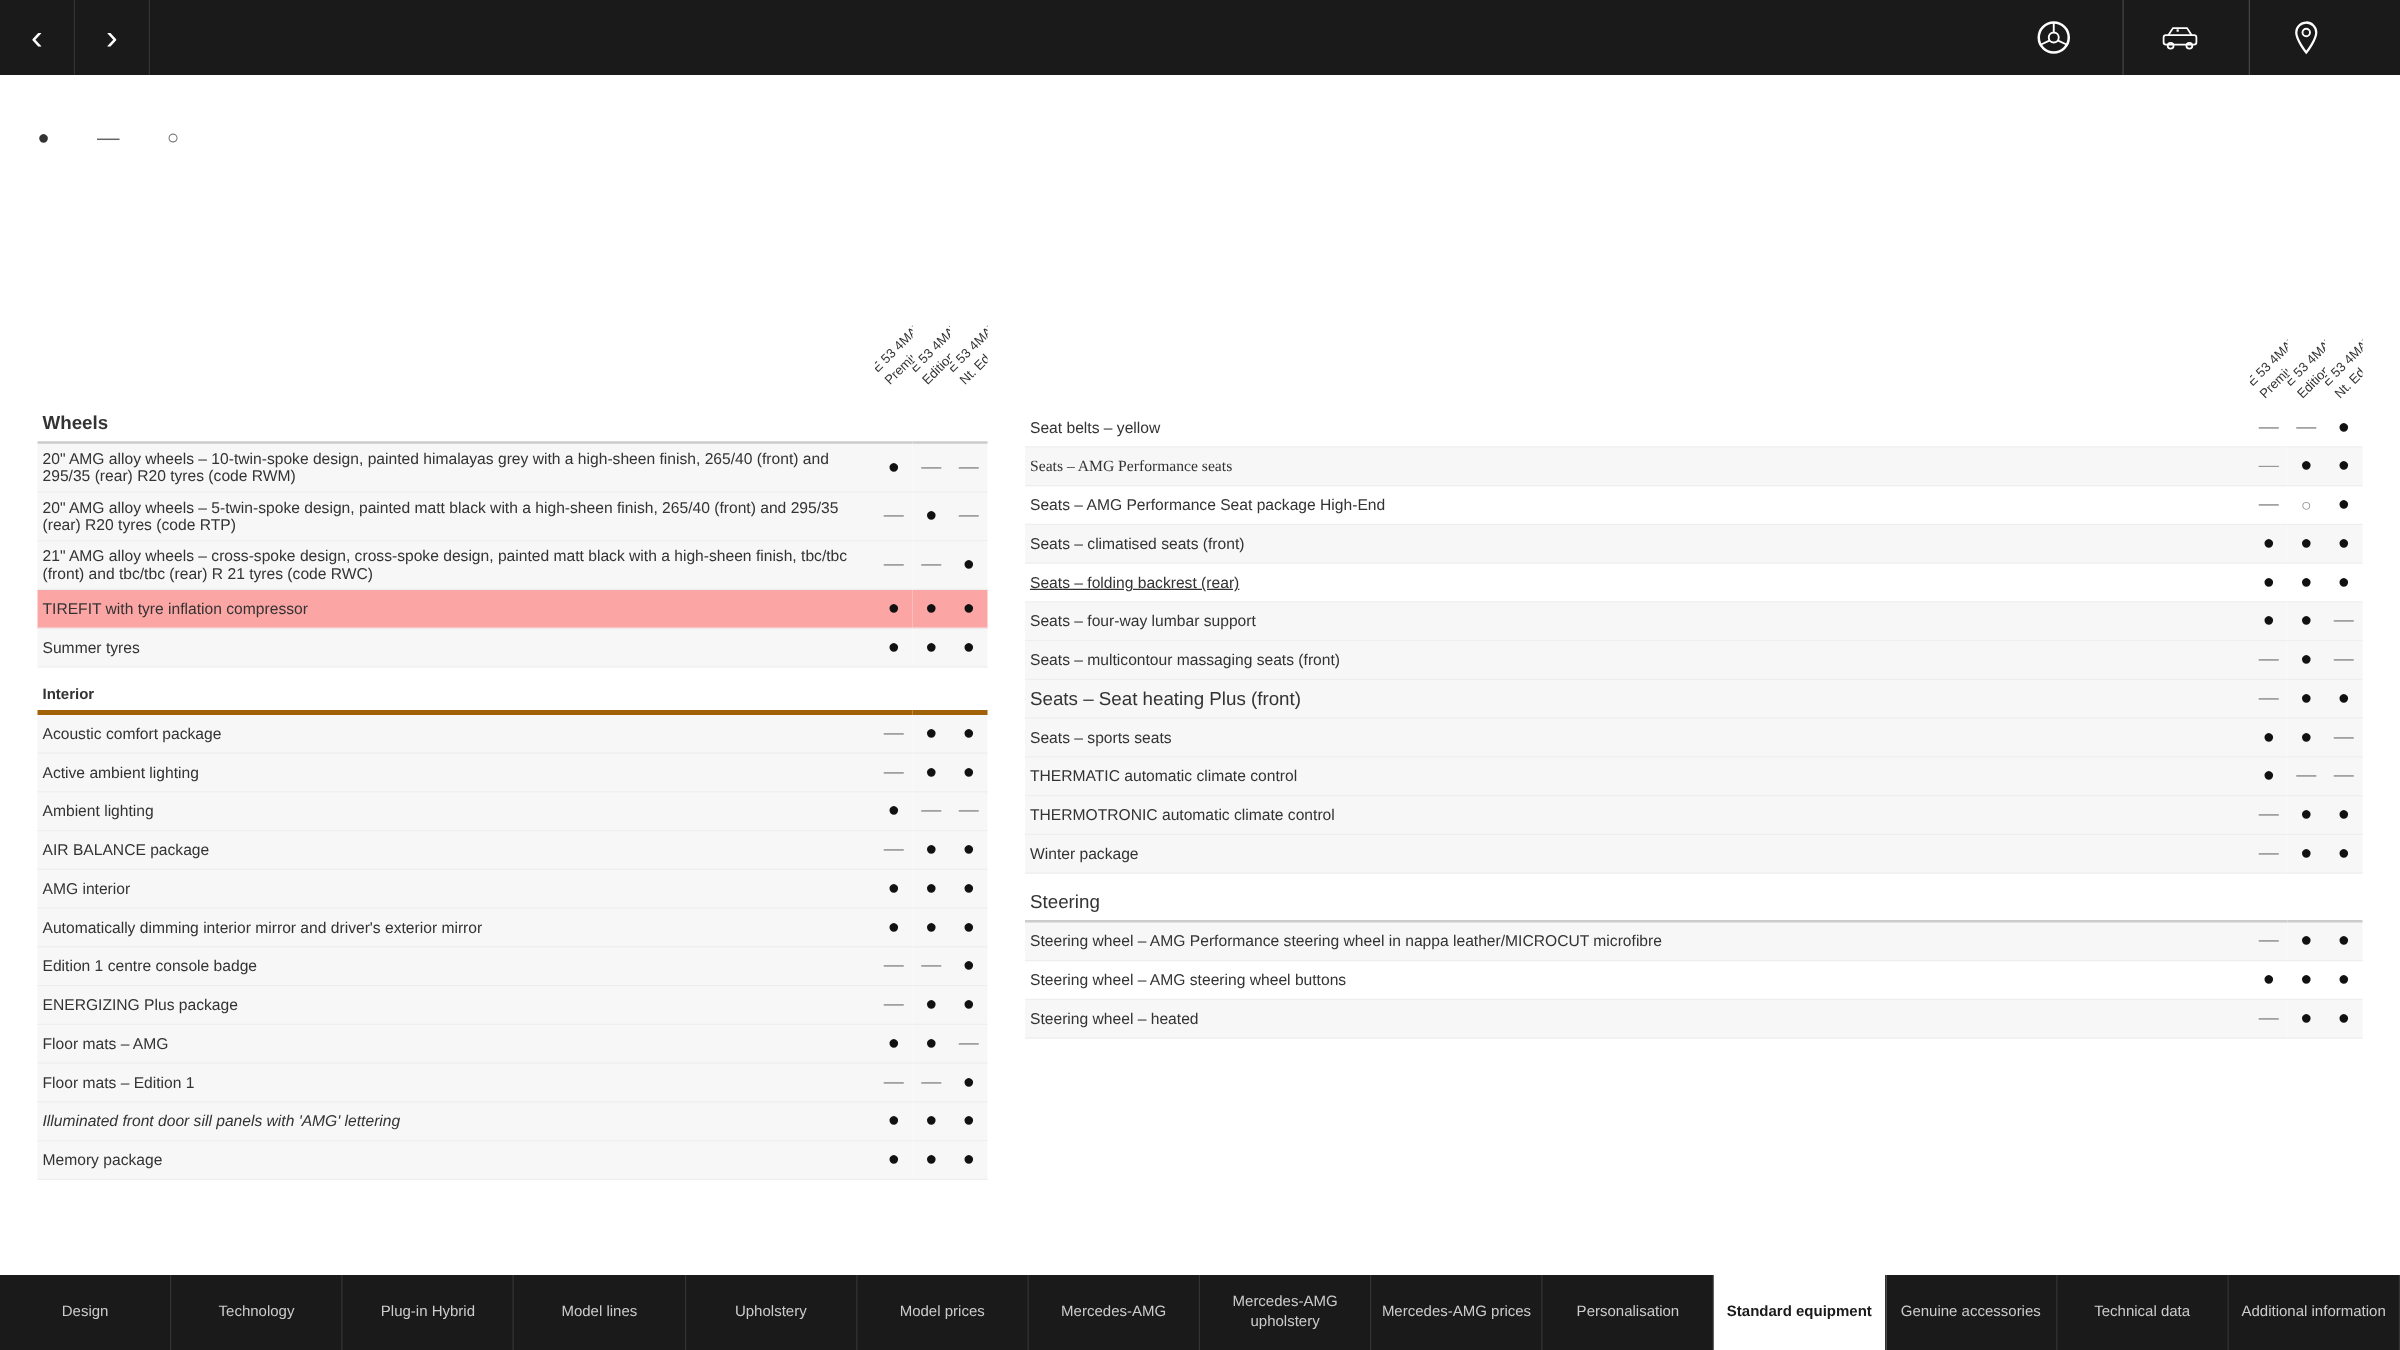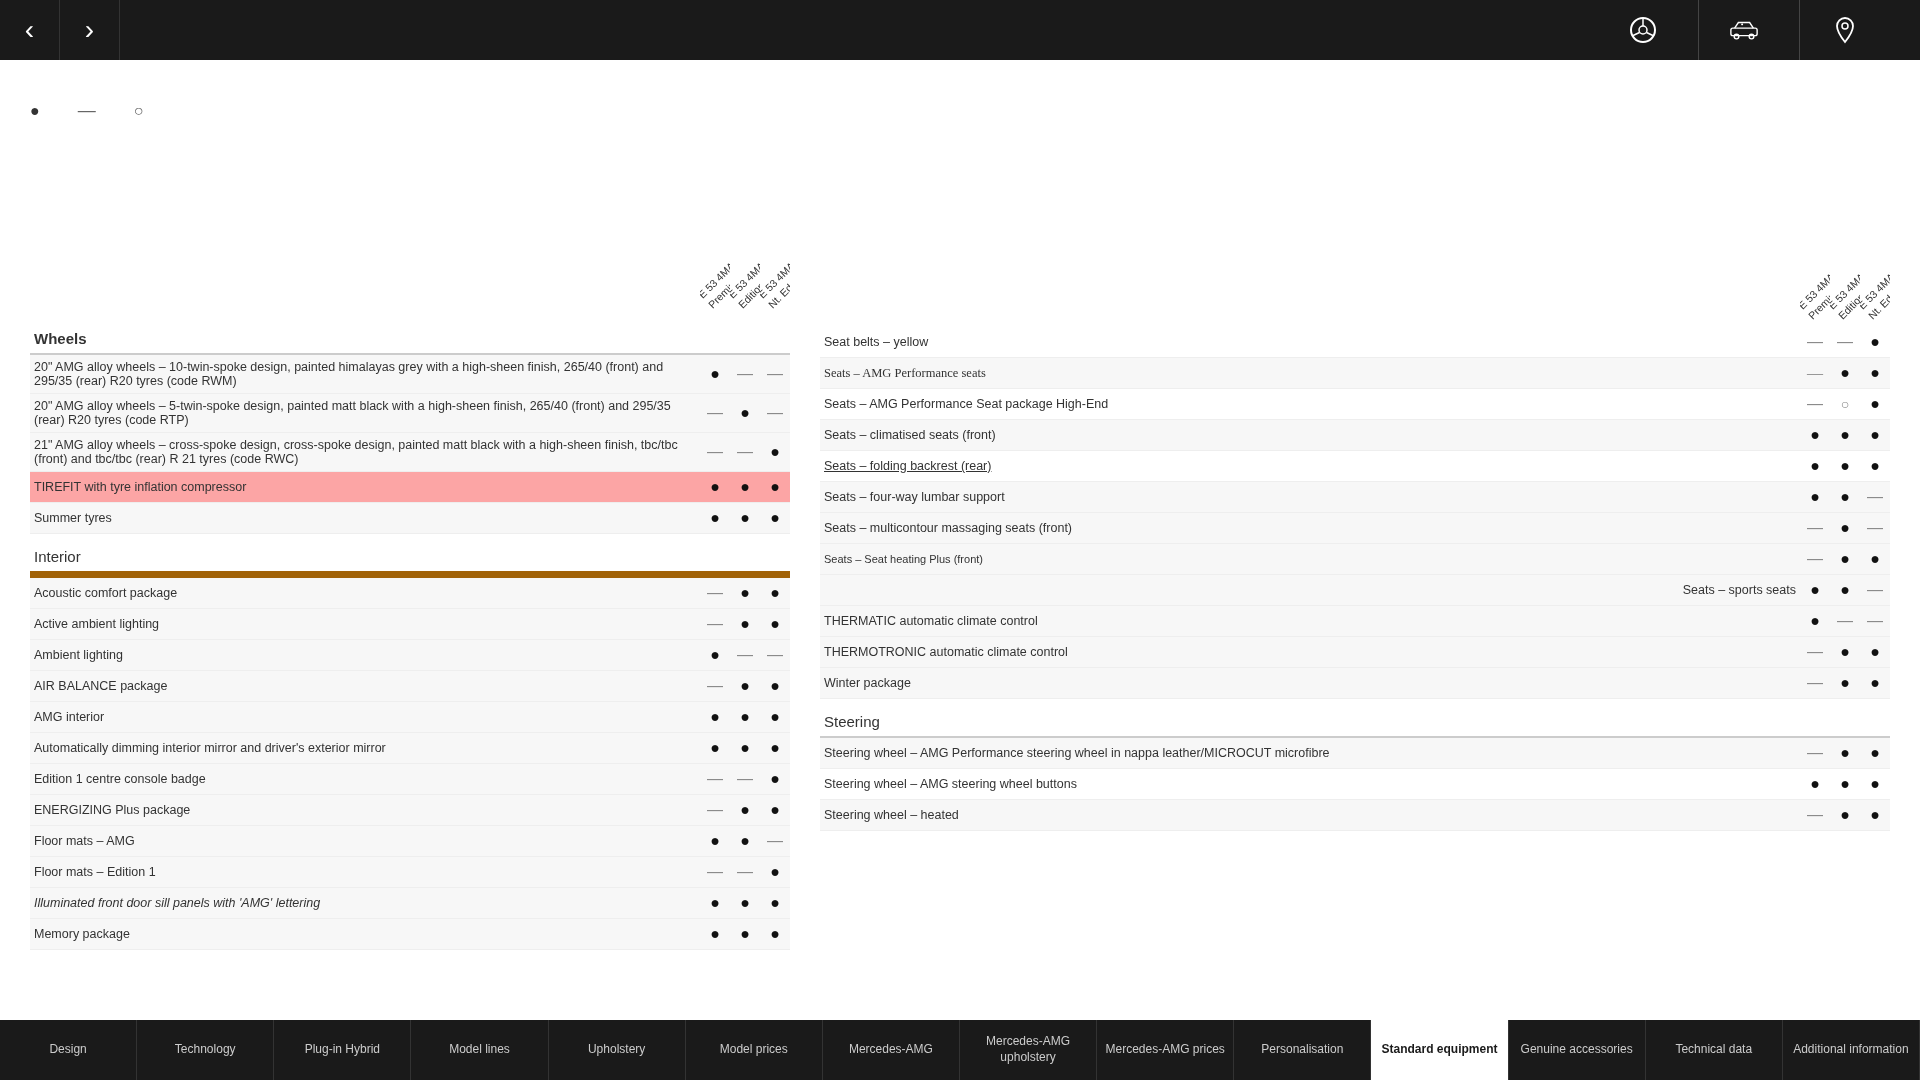--- a/index.html
+++ b/index.html
@@ -265,21 +265,21 @@
       <td class="indicator"><span class="dot">●</span></td>
       <td class="indicator"><span class="dot">●</span></td>
     </tr>
           <tr>
       <td class="feature-name" style="font-size:12.5px;padding:5px 4px;">Summer tyres</td>
       <td class="indicator"><span class="dot">●</span></td>
       <td class="indicator"><span class="dot">●</span></td>
       <td class="indicator"><span class="dot">●</span></td>
     </tr>
           <tr class="section-header-row">
-            <td colspan="4" class="feature-name" style="font-weight:400;font-size:15px;padding-top:14px;padding-bottom:6px;border-bottom:7px solid #a16207;">Interior</td>
+            <td colspan="4" class="feature-name" style="font-weight:700;font-size:12px;padding-top:14px;padding-bottom:6px;border-bottom:4px solid #a16207;">Interior</td>
           </tr>
           <tr>
       <td class="feature-name" style="font-size:12.5px;padding:5px 4px;">Acoustic comfort package</td>
       <td class="indicator"><span class="dash">—</span></td>
       <td class="indicator"><span class="dot">●</span></td>
       <td class="indicator"><span class="dot">●</span></td>
     </tr>
           <tr style="background: rgb(247, 247, 247);">
       <td class="feature-name" style="font-size:12.5px;padding:5px 4px;">Active ambient lighting</td>
       <td class="indicator"><span class="dash">—</span></td>
@@ -405,27 +405,27 @@
       <td class="indicator"><span class="dot">●</span></td>
       <td class="indicator"><span class="dash">—</span></td>
     </tr>
           <tr style="background: rgb(247, 247, 247);">
       <td class="feature-name" style="font-size:12.5px;padding:5px 4px;">Seats – multicontour massaging seats (front)</td>
       <td class="indicator"><span class="dash">—</span></td>
       <td class="indicator"><span class="dot">●</span></td>
       <td class="indicator"><span class="dash">—</span></td>
     </tr>
           <tr>
-      <td class="feature-name" style="font-size:11px;padding:5px 4px;margin-left:16px;">Seats – Seat heating Plus (front)</td>
-      <td class="indicator"><span class="dash">—</span></td>
-      <td class="indicator"><span class="dot">●</span></td>
-      <td class="indicator"><span class="dot">●</span></td>
-    </tr>
-          <tr style="background: rgb(247, 247, 247);">
-      <td class="feature-name" style="font-size:12.5px;padding:5px 4px;text-align:right;">Seats – sports seats</td>
+      <td class="feature-name" style="font-size:15px;padding:5px 4px;margin-left:16px;">Seats – Seat heating Plus (front)</td>
+      <td class="indicator"><span class="dash">—</span></td>
+      <td class="indicator"><span class="dot">●</span></td>
+      <td class="indicator"><span class="dot">●</span></td>
+    </tr>
+          <tr style="background: rgb(247, 247, 247);">
+      <td class="feature-name" style="font-size:12.5px;padding:5px 4px;">Seats – sports seats</td>
       <td class="indicator"><span class="dot">●</span></td>
       <td class="indicator"><span class="dot">●</span></td>
       <td class="indicator"><span class="dash">—</span></td>
     </tr>
           <tr>
       <td class="feature-name" style="font-size:12.5px;padding:5px 4px;">THERMATIC automatic climate control</td>
       <td class="indicator"><span class="dot">●</span></td>
       <td class="indicator"><span class="dash">—</span></td>
       <td class="indicator"><span class="dash">—</span></td>
     </tr>

